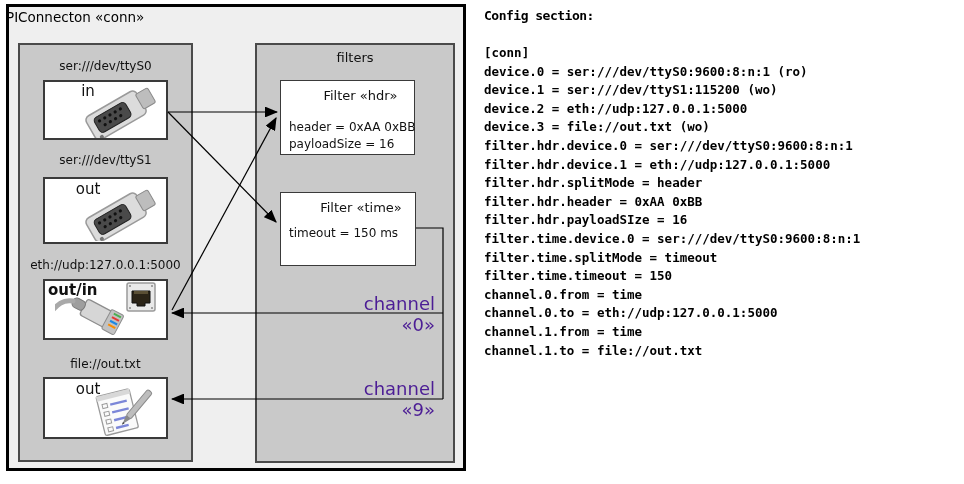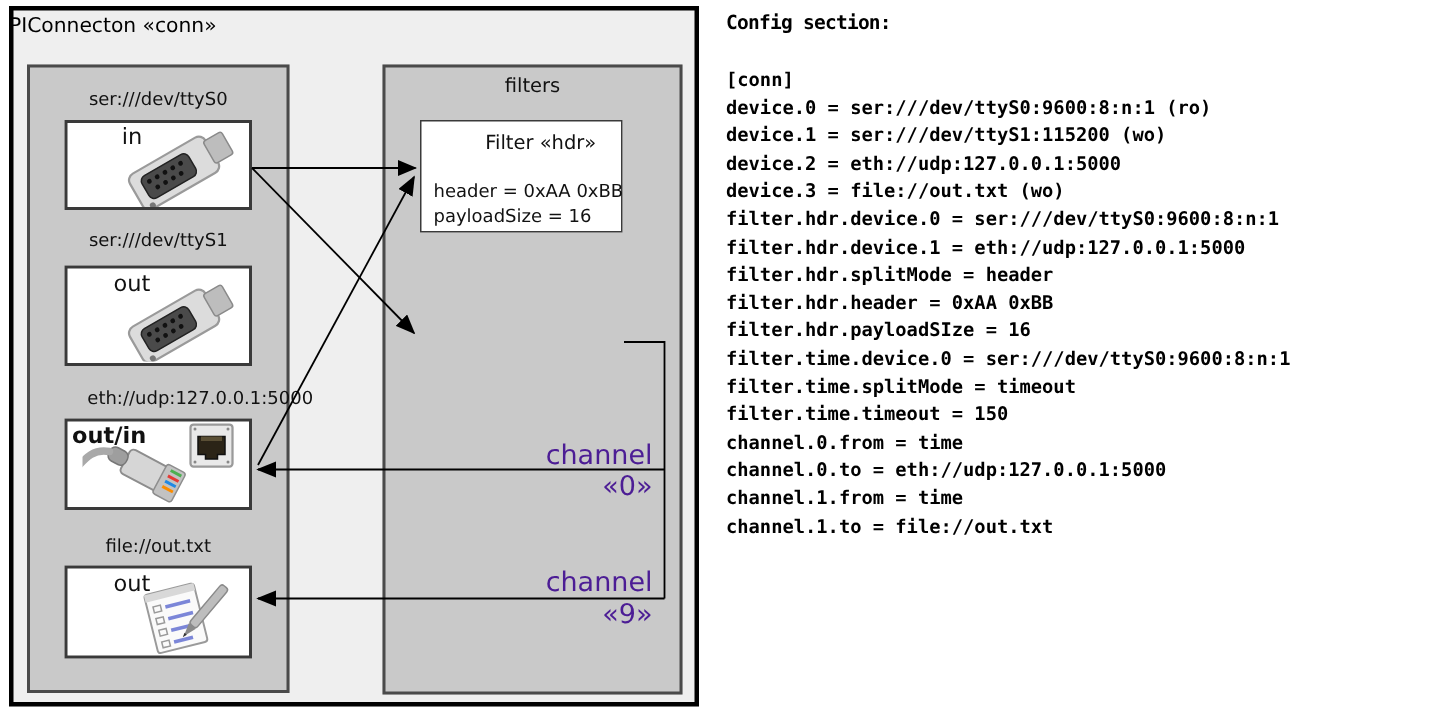--- a/index.html
+++ b/index.html
@@ -84,21 +84,21 @@
       <circle cx="44" cy="23" r="1.6" fill="#111"></circle>
       <circle cx="23" cy="29" r="1.6" fill="#111"></circle>
         <circle cx="29" cy="29" r="1.6" fill="#111"></circle>
       <circle cx="35" cy="29" r="1.6" fill="#111"></circle>
         <circle cx="41" cy="29" r="1.6" fill="#111"></circle>
       <rect x="64" y="18" width="14" height="17" rx="2" fill="#bdbdbd" stroke="#8a8a8a"></rect>
       <circle cx="14" cy="38" r="2" fill="#777"></circle>
     </g>
   </svg>
 
-  <div class="abs dev-label" style="top:258px;margin-left:28px;">eth://udp:127.0.0.1:5000</div>
+  <div class="abs dev-label" style="top:258px;">eth://udp:127.0.0.1:5000</div>
   <div class="abs dev-box" style="top:279px; height:61px;"></div>
   <div class="abs dev-name" style="left:48px; top:281px;font-weight:bold;">out/in</div>
   <svg class="abs" style="left:126px; top:282px;" width="30" height="30" viewBox="0 0 30 30">
     <rect x="1" y="1" width="28" height="28" rx="2" fill="#e9e9e9" stroke="#9a9a9a" stroke-width="1.5"></rect>
     <path d="M6 9 h18 v12 h-5 v3 h-8 v-3 h-5 z" fill="#2b2417" stroke="#111" stroke-width="1"></path>
     <rect x="8" y="9" width="14" height="3" fill="#5a4f35"></rect>
     <circle cx="4" cy="4" r="1" fill="#888"></circle>
       <circle cx="26" cy="4" r="1" fill="#888"></circle>
     <circle cx="4" cy="26" r="1" fill="#888"></circle>
       <circle cx="26" cy="26" r="1" fill="#888"></circle>
@@ -140,20 +140,24 @@
   </svg>
 
   <div class="abs filters-title">filters</div>
 
   <div class="abs filter-box" style="top:80px; width:135px; height:75px;">
     <div class="filter-title">Filter «hdr»</div>
     <div class="filter-attr" style="top:39px;">header = 0xAA 0xBB</div>
     <div class="filter-attr" style="top:56px;">payloadSize = 16</div>
   </div>
 
+  <div class="abs filter-box" style="top:192px; width:136px; height:74px;">
+    <div class="filter-title">Filter «time»</div>
+    <div class="filter-attr" style="top:33px;">timeout = 150 ms</div>
+  </div>
 
   <div class="abs channel-label" style="left:330px; top:293px;">channel «0»</div>
   <div class="abs channel-label" style="left:330px; top:378px;">channel «9»</div>
 
   <svg class="abs wires" width="964" height="484" viewBox="0 0 964 484">
     <defs>
       <marker id="ah" markerWidth="11" markerHeight="9" refX="10" refY="4.5" orient="auto">
         <path d="M0,0 L11,4.5 L0,9 z" fill="#000"></path>
       </marker>
     </defs>

